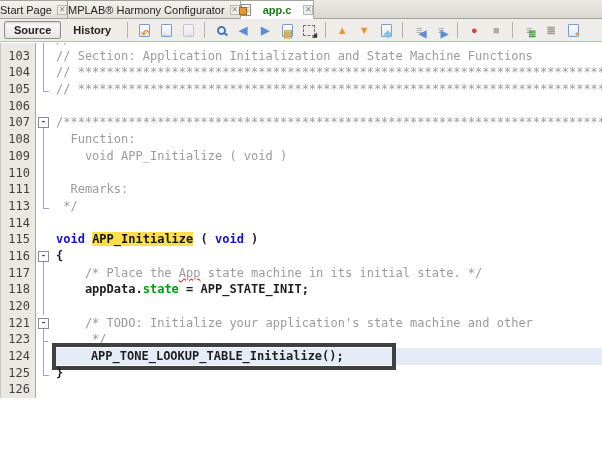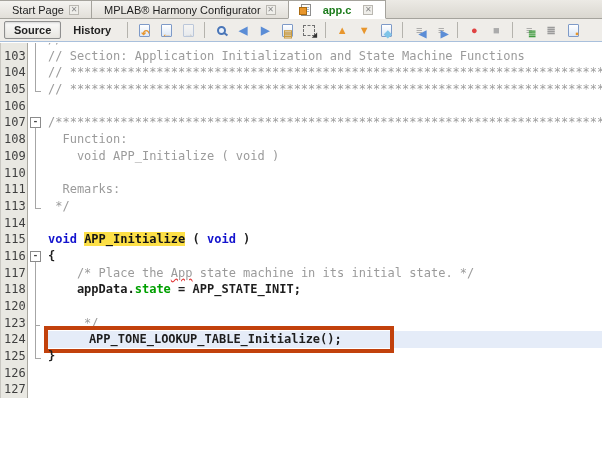--- a/index.html
+++ b/index.html
@@ -7,21 +7,21 @@
   body {
     width:602px; height:464px; position:relative; overflow:hidden;
     background:#fff; font-family:"Liberation Sans", sans-serif;
   }
   
   .tabbar {
     height:19px; background:linear-gradient(#ECEAE5,#DAD7D0);
     border-bottom:1px solid #A5A39D; display:flex; align-items:stretch;
   }
   .tab {
-    display:flex; align-items:center; gap:5px; padding:0 12px;
+    display:flex; align-items:center; gap:5px; padding:0 0;
     border:1px solid #A5A39D; border-bottom:none; background:linear-gradient(#F4F3F0,#E2DFD9);
     font-size:11px; color:#222; margin-left:-1px; cursor:default; white-space:nowrap;
   }
   .tab.active { background:#FFFFFF; position:relative; margin-bottom:-1px; border-bottom:1px solid #fff;gap:12px; }
   .tab.active .tab-label { color:#1C7C1C; font-weight:bold; }
   .tab-close { font-size:8px; color:#8A8A8A; border:1px solid #B9B7B1; background:#EFEEEA;
     width:10px; height:10px; line-height:8px; text-align:center; }
   .page-icon { width:10px; height:12px; border:1px solid #8E8E8E; background:#FDFDFD; position:relative; display:inline-block; }
   .page-icon::before { content:""; position:absolute; left:1px; top:2px; width:6px; height:1px; box-shadow:0 2px 0 #9DB6D4, 0 4px 0 #9DB6D4; background:#9DB6D4; }
   .page-icon::after { content:""; position:absolute; left:-3px; bottom:0; width:6px; height:6px; background:#E8962D; border:1px solid #A96B12; }
@@ -41,21 +41,21 @@
   .mag { width:9px; height:9px; border:2px solid #4A76B8; border-radius:50%; position:relative; background:#EAF1FB; }
   .mag::after { content:""; position:absolute; width:5px; height:2px; background:#4A76B8; right:-4px; bottom:-2px; transform:rotate(40deg); }
   .rectsel { width:12px; height:11px; border:1px dashed #707070; position:relative; }
   .rectsel::after { content:"◢"; position:absolute; right:-3px; bottom:-4px; font-size:7px; color:#333; }
   .shiftlines { font-size:11px; color:#9A9A9A; font-weight:bold; }
   
   .editor { position:absolute; top:43px; left:0; right:0; bottom:0; background:#fff; overflow:hidden; }
   .lines { margin-top:-12px; font-family:"DejaVu Sans Mono", monospace; font-size:12px; }
   .row { display:flex; height:16.7px; line-height:16.7px; white-space:pre; position:relative; }
   .num {
-    width:28px; flex:none; text-align:right; padding-right:5px; padding-left:3px;
+    width:36px; flex:none; text-align:right; padding-right:5px; padding-left:3px;
     background:#E9E8E2; border-right:1px solid #A8A69F; border-left:1px solid #C9C7C1;
     color:#3F3F3F; font-size:12px;
   }
   .fold { width:16px; flex:none; position:relative; }
   .f-v::before { content:""; position:absolute; left:7px; top:0; bottom:0; width:1px; background:#A6A6A6; }
   .f-end::before { content:""; position:absolute; left:7px; top:0; height:10px; width:1px; background:#A6A6A6; }
   .f-end::after { content:""; position:absolute; left:7px; top:10px; width:6px; height:1px; background:#A6A6A6; }
   .f-tick::before { content:""; position:absolute; left:7px; top:0; bottom:0; width:1px; background:#A6A6A6; }
   .f-tick::after { content:""; position:absolute; left:7px; top:10px; width:5px; height:1px; background:#A6A6A6; }
   .f-box::before { content:""; position:absolute; left:7px; top:12px; bottom:0; width:1px; background:#A6A6A6; }
@@ -66,22 +66,22 @@
   }
   .txt { flex:1; padding-left:4px; overflow:visible; }
   .row.current .txt { background:#E5ECF8; }
   .seg-c  { color:#9B9B9B; }
   .seg-ce { color:#9B9B9B; text-decoration:underline; text-decoration-style:wavy; text-decoration-color:#E23B3B; }
   .seg-k  { color:#1414CE; font-weight:bold; }
   .seg-b  { color:#1E1E1E; font-weight:bold; }
   .seg-f  { color:#00A000; font-weight:bold; }
   .seg-h  { color:#151515; font-weight:bold; background:#fde047; }
   .redbox {
-    display:inline-block; border:4px solid #c2410c; background:transparent;
-    padding:1px 48px 1px 12px; margin:-5px 0 0 -4px; position:relative; line-height:16.7px;
+    display:inline-block; border:4px solid #404040; background:transparent;
+    padding:1px 48px 1px 6px; margin:-5px 0 0 -4px; position:relative; line-height:16.7px;
   }
 </style>
 </head>
 <body>
 
 <div class="tabbar">
     <div class="tab">
       <span class="tab-label">Start Page</span>
       <span class="tab-close">✕</span>
     </div>
@@ -187,19 +187,19 @@
       <div class="row"><div class="num">109</div><div class="fold f-v"></div><div class="txt"><span class="seg-c">    void APP_Initialize ( void )</span></div></div>
       <div class="row"><div class="num">110</div><div class="fold f-v"></div><div class="txt"></div></div>
       <div class="row"><div class="num">111</div><div class="fold f-v"></div><div class="txt"><span class="seg-c">  Remarks:</span></div></div>
       <div class="row"><div class="num">113</div><div class="fold f-end"></div><div class="txt"><span class="seg-c"> */</span></div></div>
       <div class="row"><div class="num">114</div><div class="fold"></div><div class="txt"></div></div>
       <div class="row"><div class="num">115</div><div class="fold"></div><div class="txt"><span class="seg-k">void</span><span class="seg-b"> </span><span class="seg-h">APP_Initialize</span><span class="seg-b"> ( </span><span class="seg-k">void</span><span class="seg-b"> )</span></div></div>
       <div class="row"><div class="num">116</div><div class="fold f-box"></div><div class="txt"><span class="seg-b">{</span></div></div>
       <div class="row"><div class="num">117</div><div class="fold f-v"></div><div class="txt"><span class="seg-c">    /* Place the </span><span class="seg-ce">App</span><span class="seg-c"> state machine in its initial state. */</span></div></div>
       <div class="row"><div class="num">118</div><div class="fold f-v"></div><div class="txt"><span class="seg-b">    appData.</span><span class="seg-f">state</span><span class="seg-b"> = APP_STATE_INIT;</span></div></div>
       <div class="row"><div class="num">120</div><div class="fold f-v"></div><div class="txt"></div></div>
+      <div class="row"><div class="num">121</div><div class="fold f-box"></div><div class="txt"><span class="seg-c">    /* TODO: Initialize your application's state machine and other</span></div></div>
       <div class="row"><div class="num">123</div><div class="fold f-tick"></div><div class="txt"><span class="seg-c">     */</span></div></div>
       <div class="row current"><div class="num">124</div><div class="fold f-v"></div><div class="txt"><span class="redbox"><span class="seg-b">    APP_TONE_LOOKUP_TABLE_Initialize();</span></span></div></div>
       <div class="row"><div class="num">125</div><div class="fold f-end"></div><div class="txt"><span class="seg-b">}</span></div></div>
       <div class="row"><div class="num">126</div><div class="fold"></div><div class="txt"></div></div>
-      <div class="row"><div class="num">127</div><div class="fold"></div><div class="txt"></div></div>
     </div>
 </div>
 
 </body></html>

